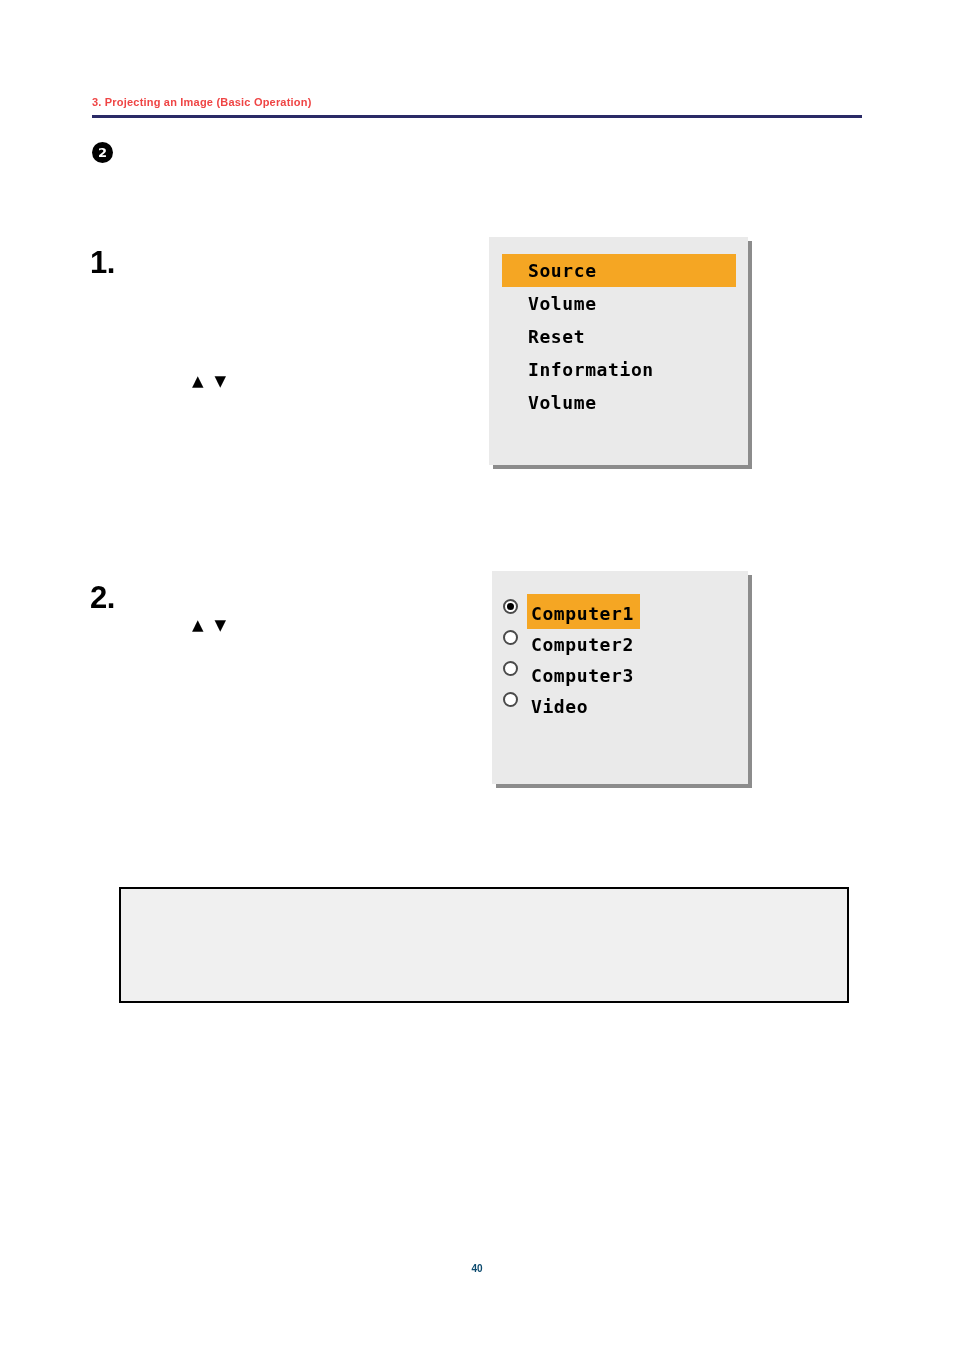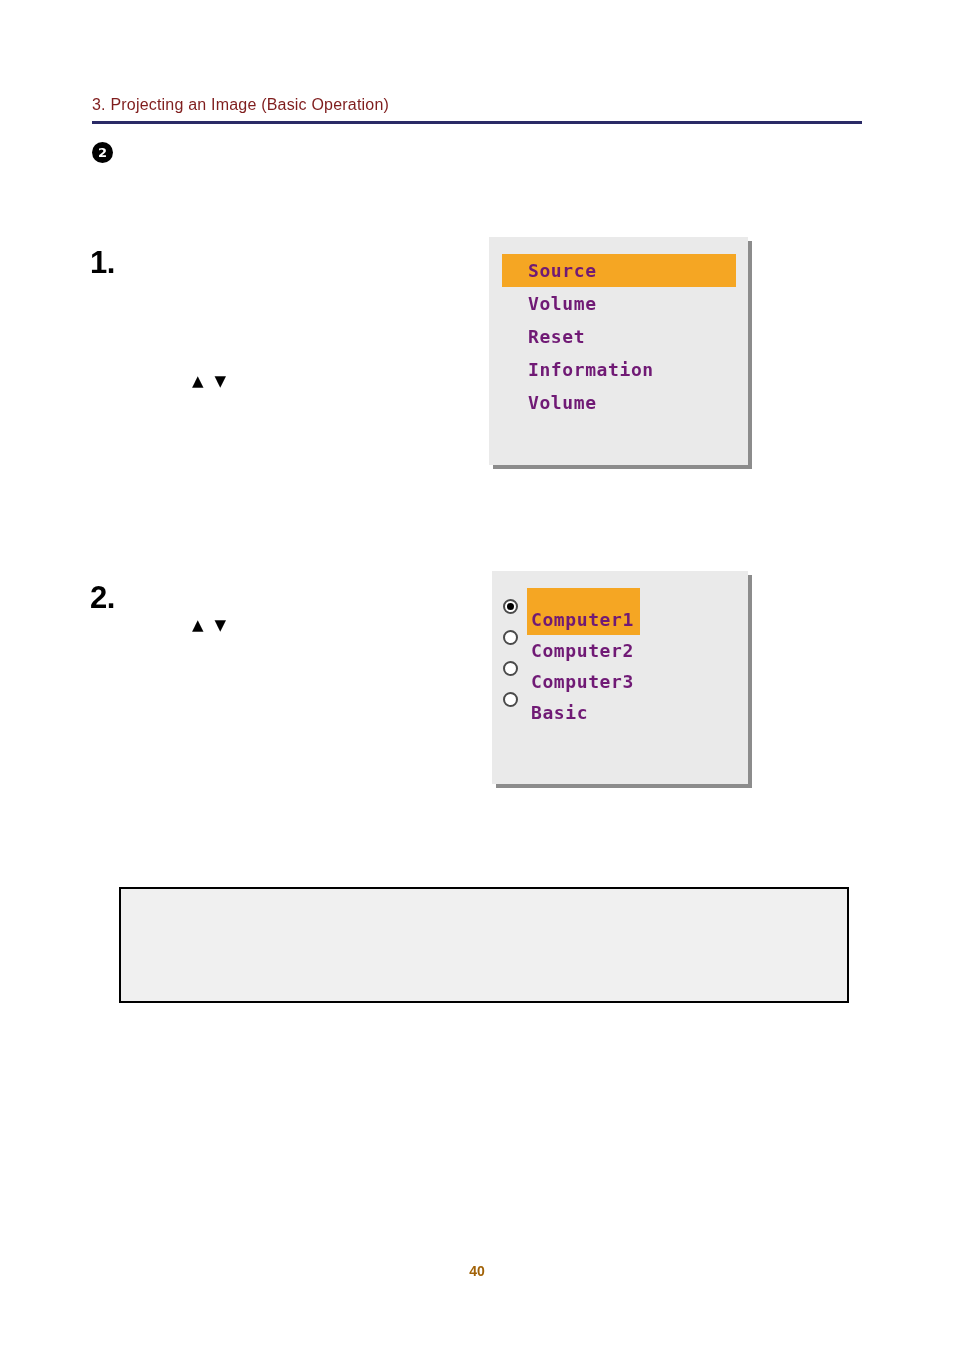--- a/index.html
+++ b/index.html
@@ -17,24 +17,24 @@
   }
 
   
   #page-header {
     position: absolute;
     left: 92px;
     top: 96px;
     width: 770px;
   }
   #header-title {
-    font-size: 16px;
-    font-weight: normal;
+    font-size: 11px;
+    font-weight: bold;
     letter-spacing: 0.2px;
-    color: #7f1d1d;
+    color: #ef4444;
     line-height: 1.1;
     white-space: nowrap;
   }
   #header-rule {
     margin-top: 7px;
     height: 3px;
     background: #2a2a66;
     width: 770px;
   }
 
@@ -117,21 +117,21 @@
     box-sizing: border-box;
   }
   #osd-menu-list .osd-item.selected {
     background: #f5a623;
   }
   .osd-label {
     font-family: "DejaVu Sans Mono", "Liberation Mono", monospace;
     font-weight: bold;
     font-size: 18px;
     letter-spacing: 0.6px;
-    color: #701a75;
+    color: #000000;
     white-space: nowrap;
   }
 
   
   #osd-source-list {
     padding: 20px 0 0 0;
   }
   #osd-source-list .osd-item {
     height: 31px;
     display: flex;
@@ -158,21 +158,21 @@
     width: 7px;
     height: 7px;
     margin: -3.5px 0 0 -3.5px;
     border-radius: 50%;
     background: #000000;
   }
   .radio-row-fill {
     display: flex;
     align-items: center;
     height: 100%;
-    padding: 16px 6px 0 4px;
+    padding: 4px 6px 0 4px;
     margin-top: 9px;
   }
   #osd-source-list .osd-item.selected .radio-row-fill {
     background: #f5a623;
   }
 
   
   #note-box {
     position: absolute;
     left: 119px;
@@ -184,23 +184,23 @@
     box-sizing: border-box;
   }
 
   
   #page-number {
     position: absolute;
     left: 0;
     right: 0;
     top: 1263px;
     text-align: center;
-    font-size: 14px;
-    font-weight: bold;
-    color: #a16207;
+    font-size: 10px;
+    font-weight: bold;
+    color: #0c4a6e;
   }
 </style>
 </head>
 <body>
 
 <div id="page-header">
   <div id="header-title">3. Projecting an Image (Basic Operation)</div>
   <div id="header-rule"></div>
 </div>
 
@@ -248,21 +248,21 @@
     </li>
     <li class="osd-item">
       <span class="radio-icon"></span>
       <span class="radio-row-fill">
         <span class="osd-label">Computer3</span>
       </span>
     </li>
     <li class="osd-item">
       <span class="radio-icon"></span>
       <span class="radio-row-fill">
-        <span class="osd-label">Basic</span>
+        <span class="osd-label">Video</span>
       </span>
     </li>
   </ul>
 </div>
 
 <div id="note-box"></div>
 
 <div id="page-number">40</div>
 
 </body></html>

